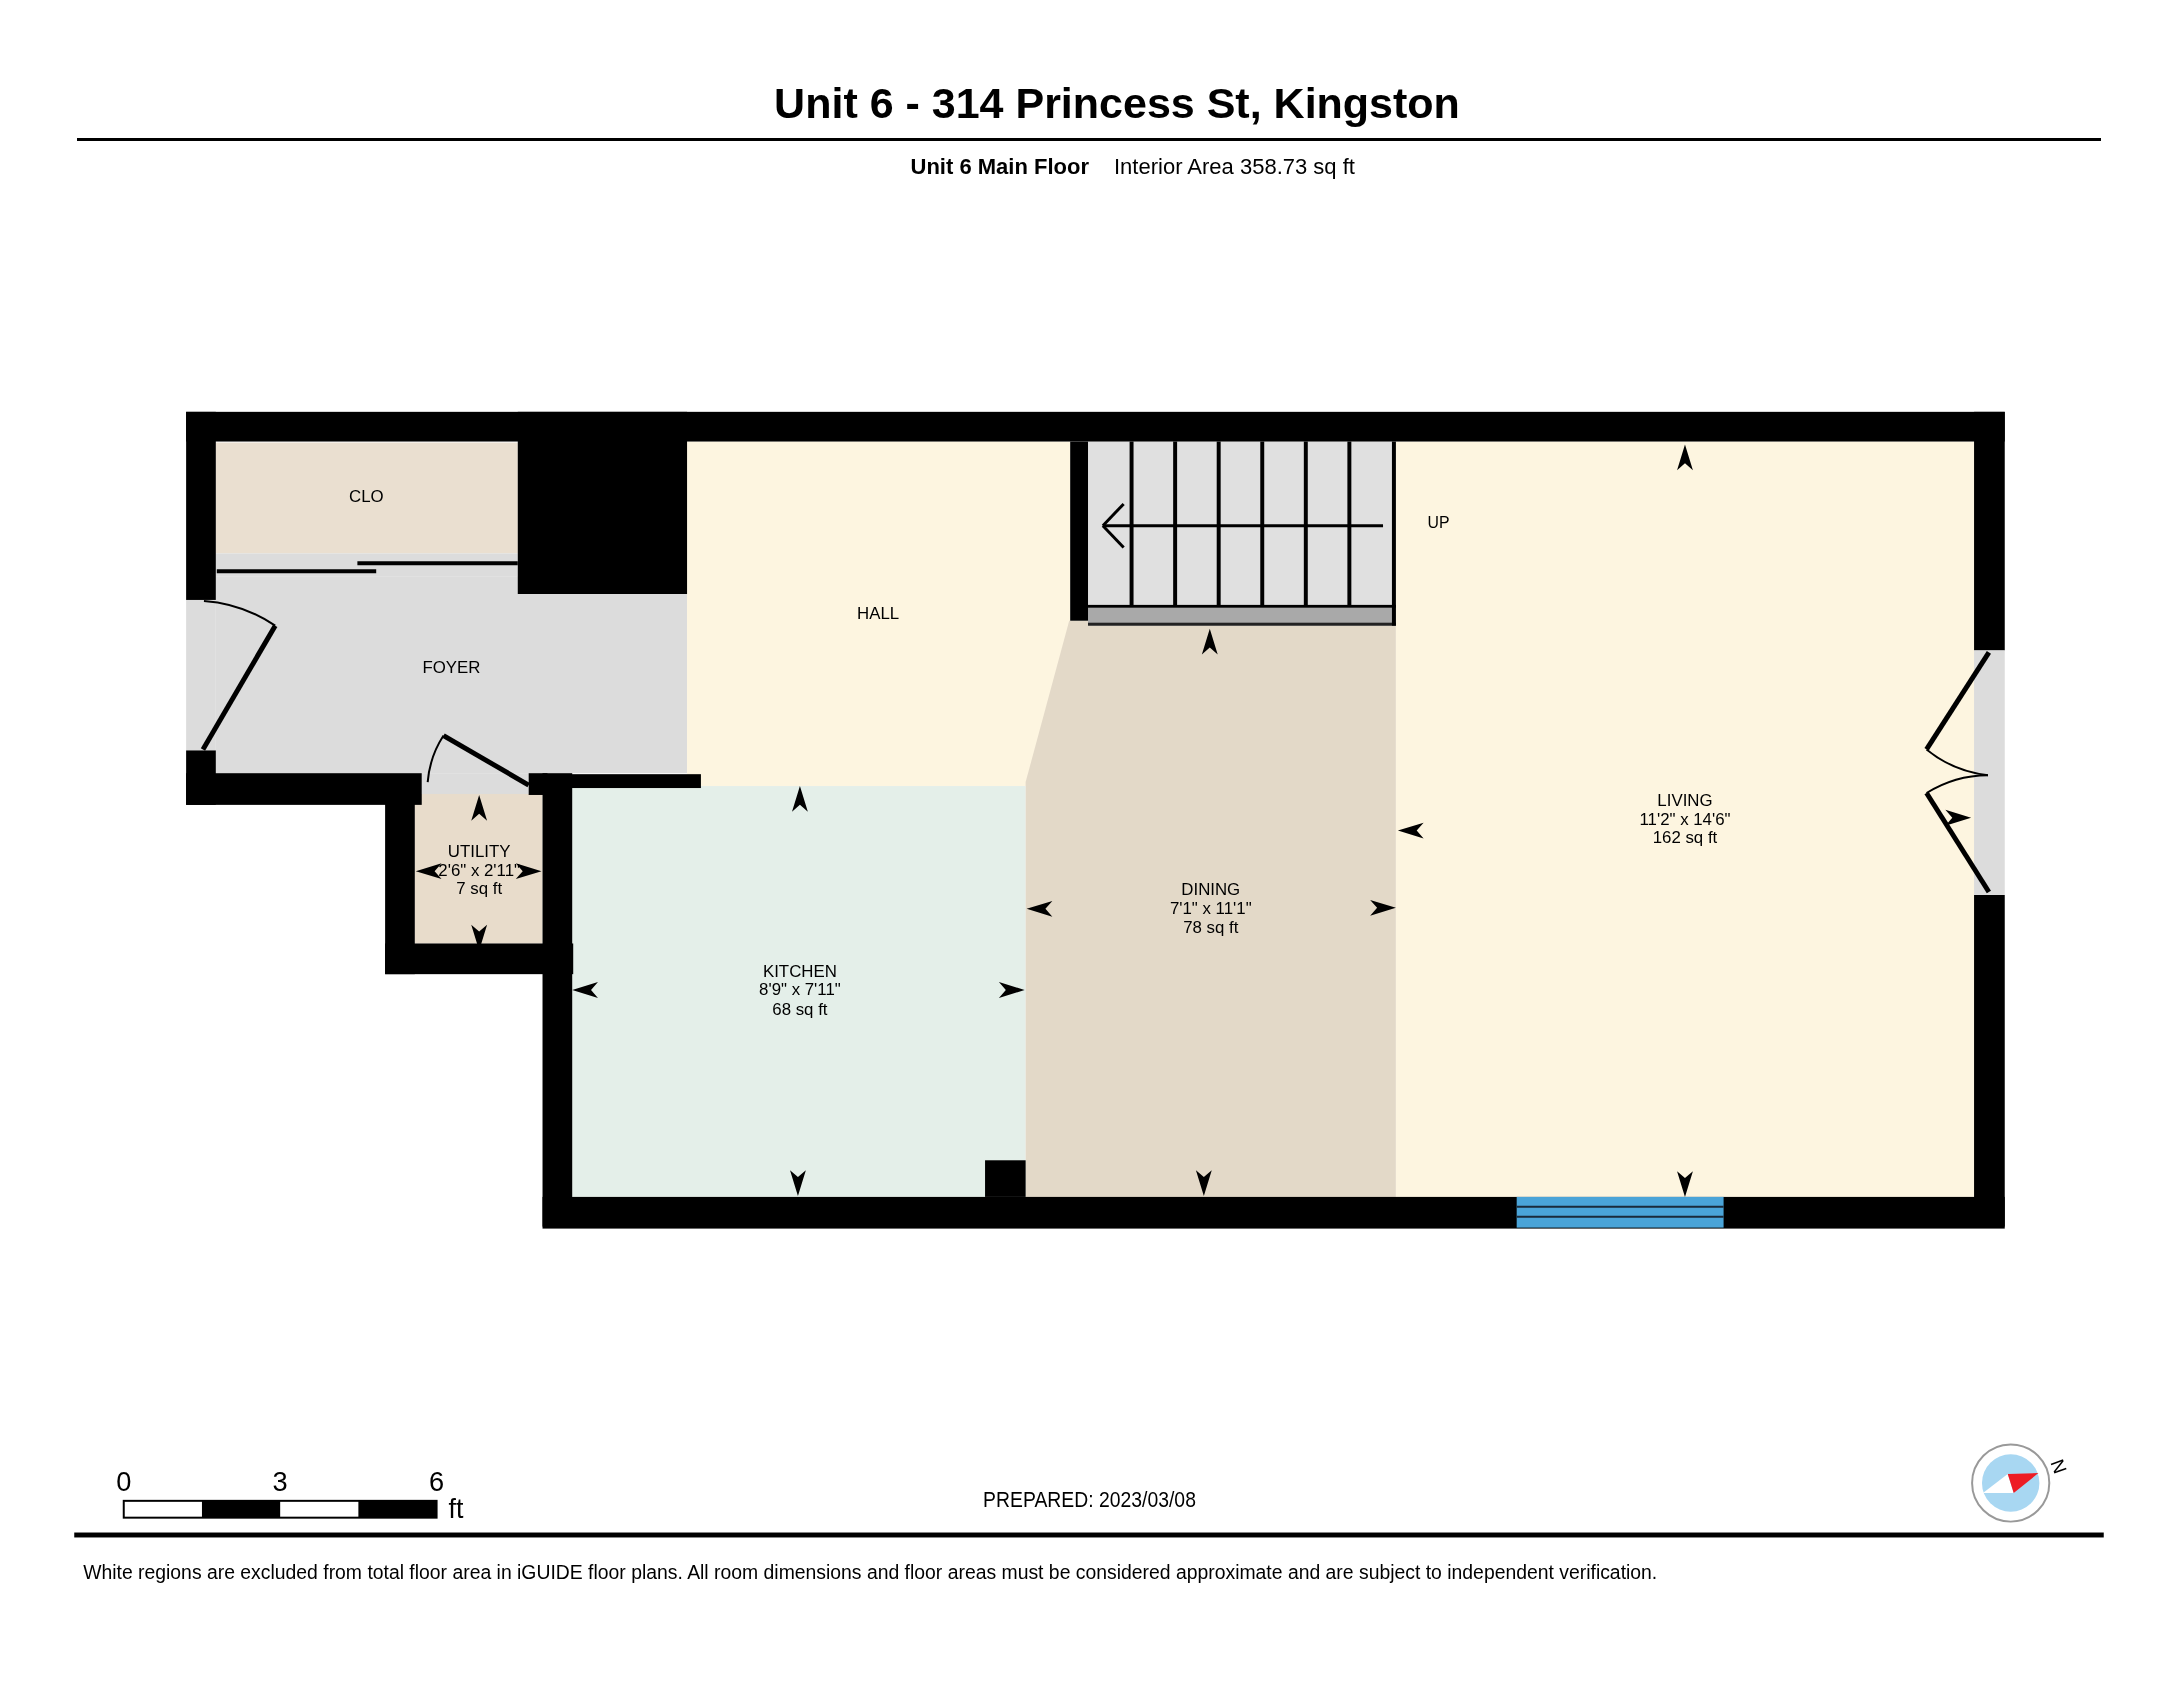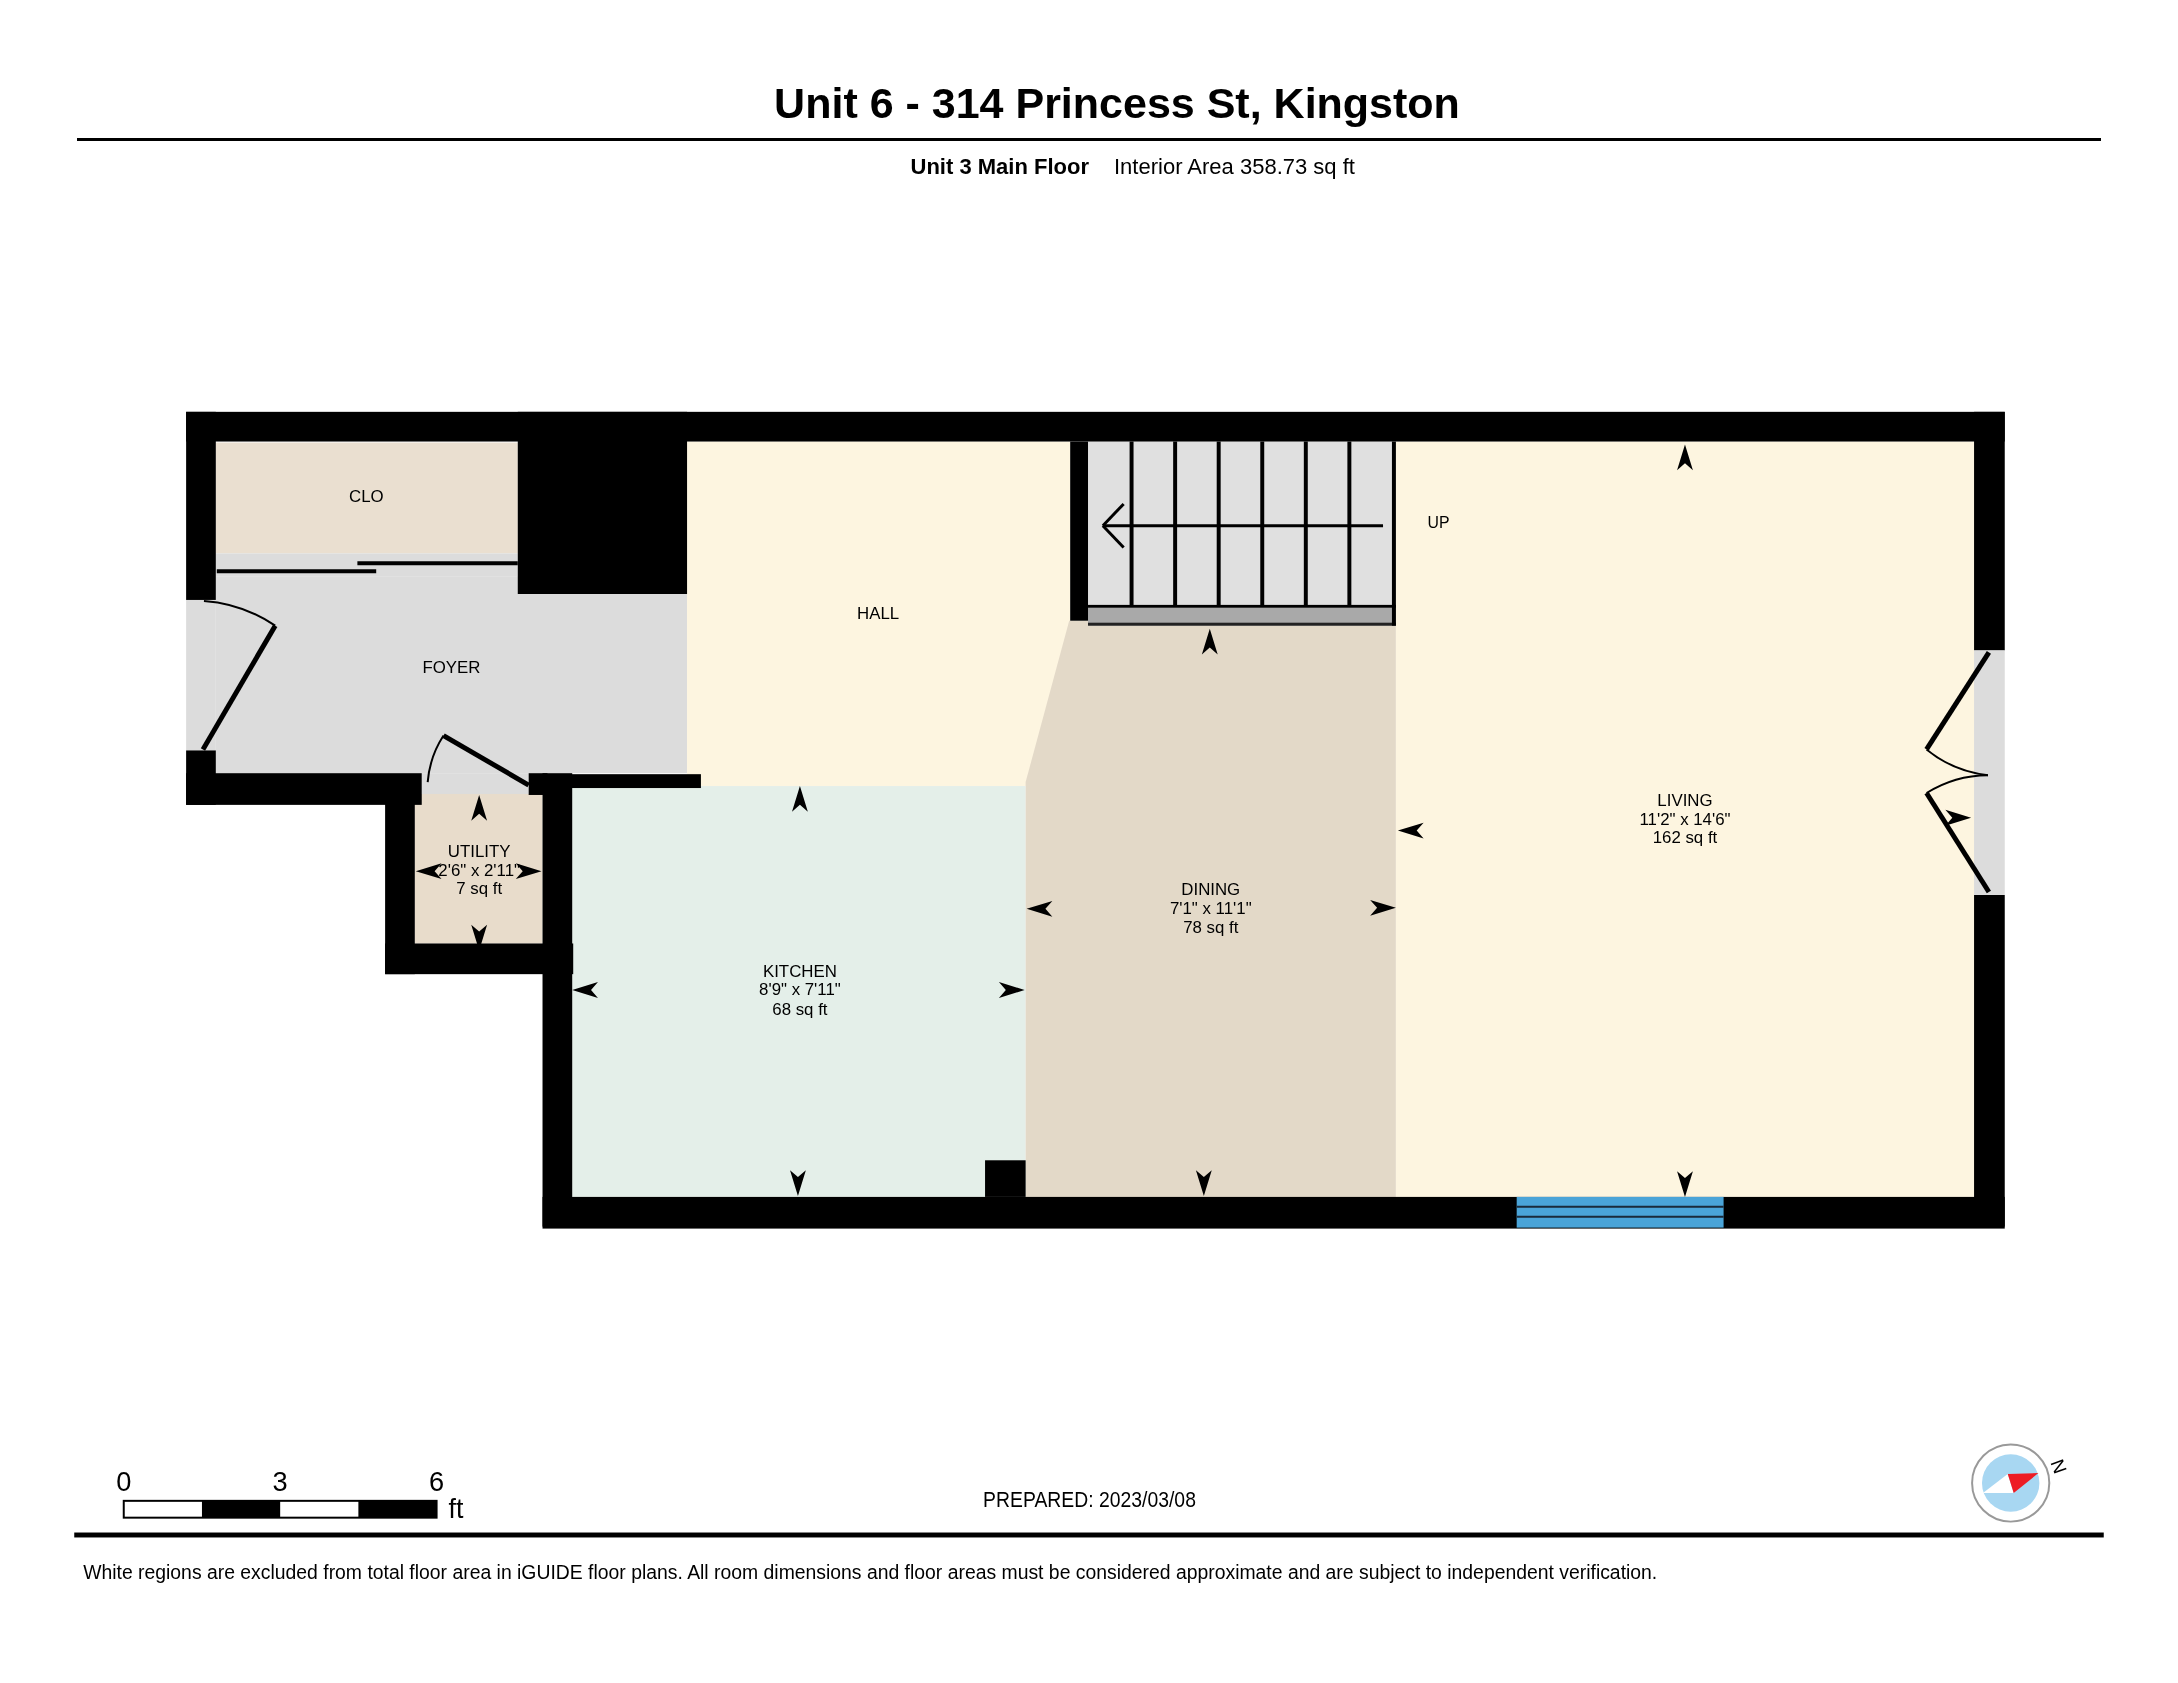--- a/index.html
+++ b/index.html
@@ -6,21 +6,21 @@
   body{font-family:"Liberation Sans", sans-serif;position:relative;}
   .abs{position:absolute;}
 </style>
 </head>
 <body>
 
 <div class="abs" style="left:0;top:79px;width:2178px;text-align:center;font-size:43px;font-weight:bold;color:#000;padding-left:28px;">Unit 6 - 314 Princess St, Kingston</div>
 
 <div class="abs" style="left:77px;top:138px;width:2024px;height:3px;background:#000;"></div>
 
-<div class="abs" style="left:0px;top:154px;width:1089px;text-align:right;font-size:22px;font-weight:bold;color:#000;">Unit 3 Main Floor</div>
+<div class="abs" style="left:0px;top:154px;width:1089px;text-align:right;font-size:22px;font-weight:bold;color:#000;">Unit 6 Main Floor</div>
 
 <div class="abs" style="left:1114px;top:154px;font-size:22px;color:#000;">Interior Area 358.73 sq ft</div>
 
 <svg class="abs" style="left:0;top:0;" width="2178" height="1683" viewBox="0 0 2200 1700">
 
   <rect x="218" y="447" width="305" height="112" fill="#eadfd0"></rect>
 
   <rect x="218" y="559" width="305" height="23" fill="#dcdcdc"></rect>
 
   <g stroke="#000" stroke-width="4">

